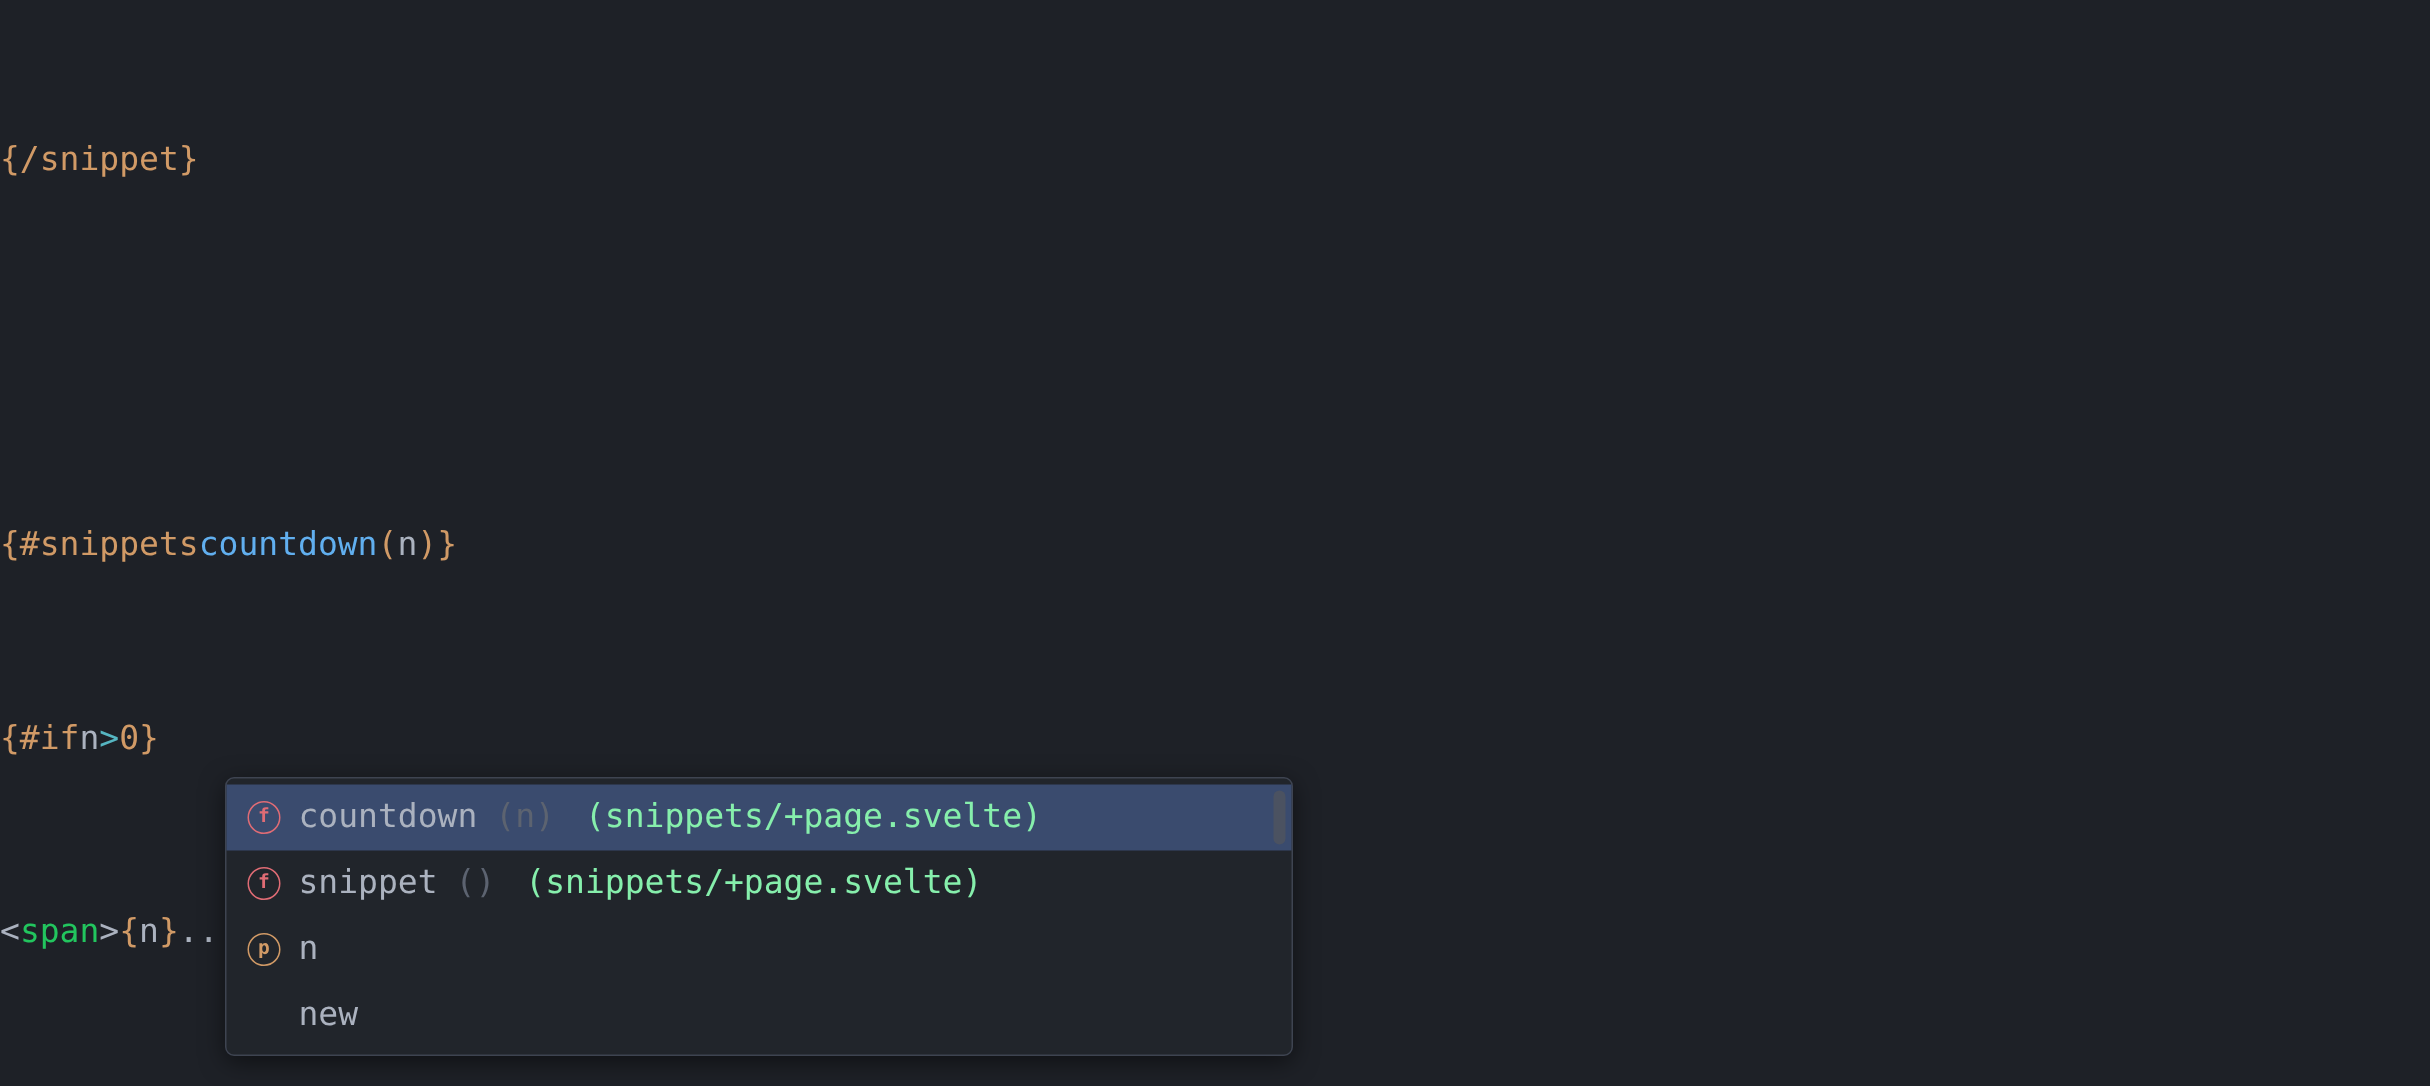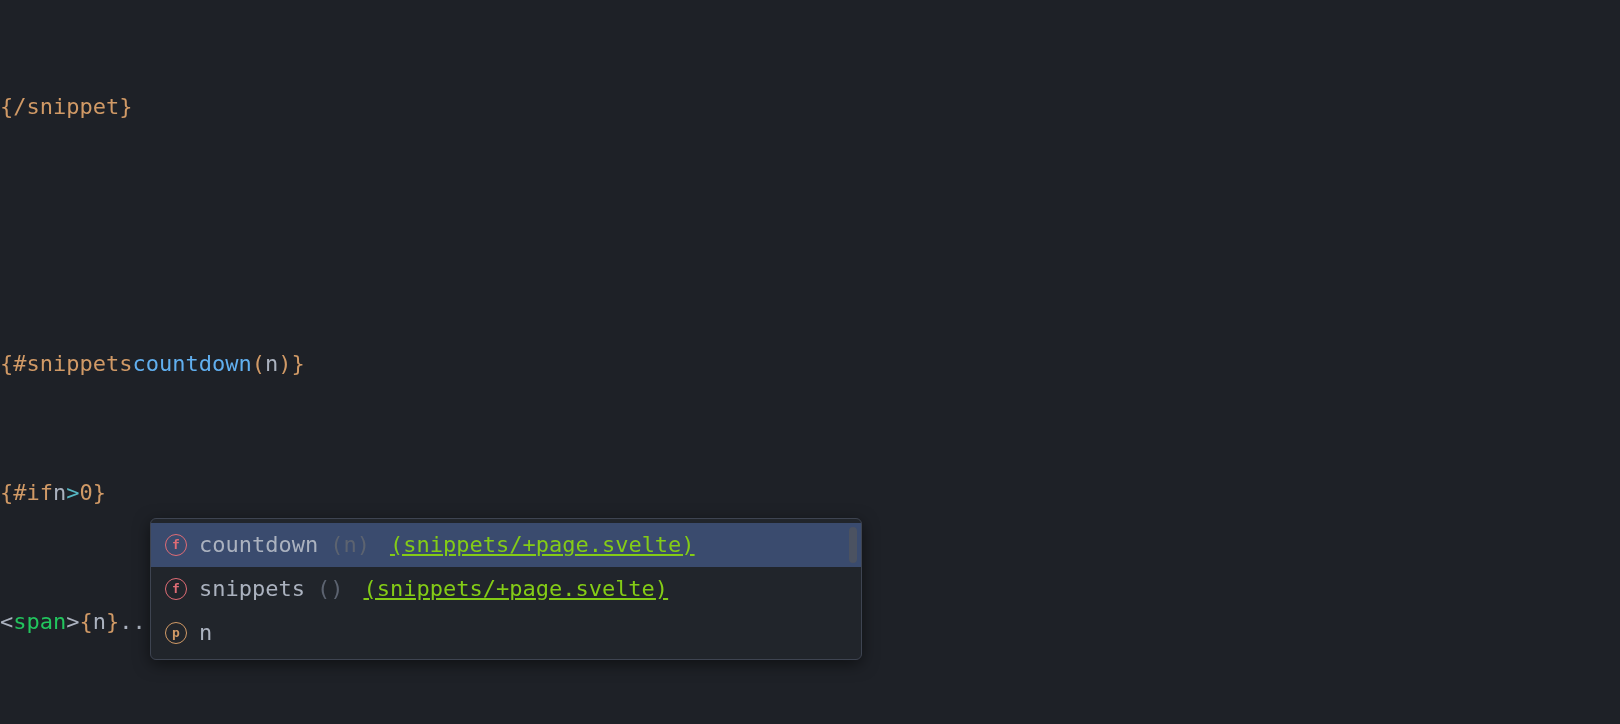--- a/index.html
+++ b/index.html
@@ -75,21 +75,21 @@
     justify-content: center;
     font-size: 13px;
     font-weight: 600;
     flex-shrink: 0;
   }
   .ac-icon.func { border-color: #e06c75; color: #e06c75; }
   .ac-icon.param { border-color: #d19a66; color: #d19a66; }
   .ac-icon.none { border: none; width: 22px; }
   .ac-name { color: #abb2bf; }
   .ac-sig { color: #5c6370; }
-  .ac-path { color: #84cc16; margin-left: 8px; text-decoration: underline; }
+  .ac-path { color: #86efac; margin-left: 8px; }
 </style>
 </head>
 <body>
 
 <div class="editor">
   <div class="line">     <span class="t-brace">{/snippet}</span></div>
   <div class="blank-line"></div>
   <div class="line">     <span class="t-brace">{#snippets</span> <span class="t-fn">countdown</span><span class="t-paren">(</span><span class="t-var">n</span><span class="t-paren">)</span><span class="t-brace">}</span></div>
   <div class="line">         <span class="t-brace">{#if</span> <span class="t-var">n</span> <span class="t-op">&gt;</span> <span class="t-num">0</span><span class="t-brace">}</span></div>
   <div class="line">             <span class="t-angle">&lt;</span><span class="t-tag">span</span><span class="t-angle">&gt;</span><span class="t-brace">{</span><span class="t-var">n</span><span class="t-brace">}</span><span class="t-plain">...</span><span class="t-angle">&lt;/</span><span class="t-tag">span</span><span class="t-angle">&gt;</span></div>
@@ -106,21 +106,25 @@
 <div class="autocomplete">
   <div class="ac-scrollbar"></div>
   <div class="ac-item selected">
     <div class="ac-icon func">f</div>
     <span class="ac-name">countdown</span>
       <span class="ac-sig">(n)</span>
     <span class="ac-path">(snippets/+page.svelte)</span>
   </div>
   <div class="ac-item">
     <div class="ac-icon func">f</div>
-    <span class="ac-name">snippets</span>
+    <span class="ac-name">snippet</span>
       <span class="ac-sig">()</span>
     <span class="ac-path">(snippets/+page.svelte)</span>
   </div>
   <div class="ac-item">
     <div class="ac-icon param">p</div>
     <span class="ac-name">n</span>
   </div>
+  <div class="ac-item">
+    <div class="ac-icon none"></div>
+    <span class="ac-name">new</span>
+  </div>
 </div>
 
 </body></html>

